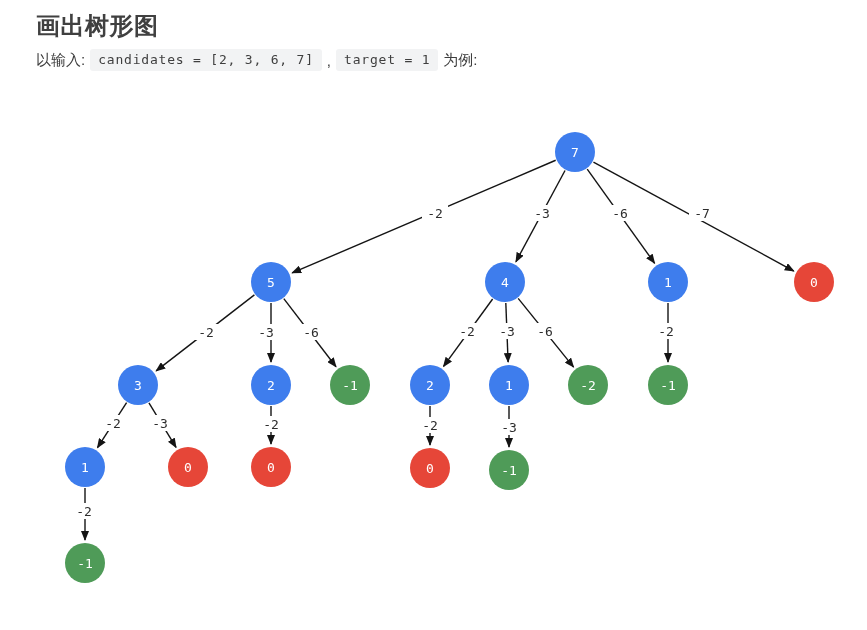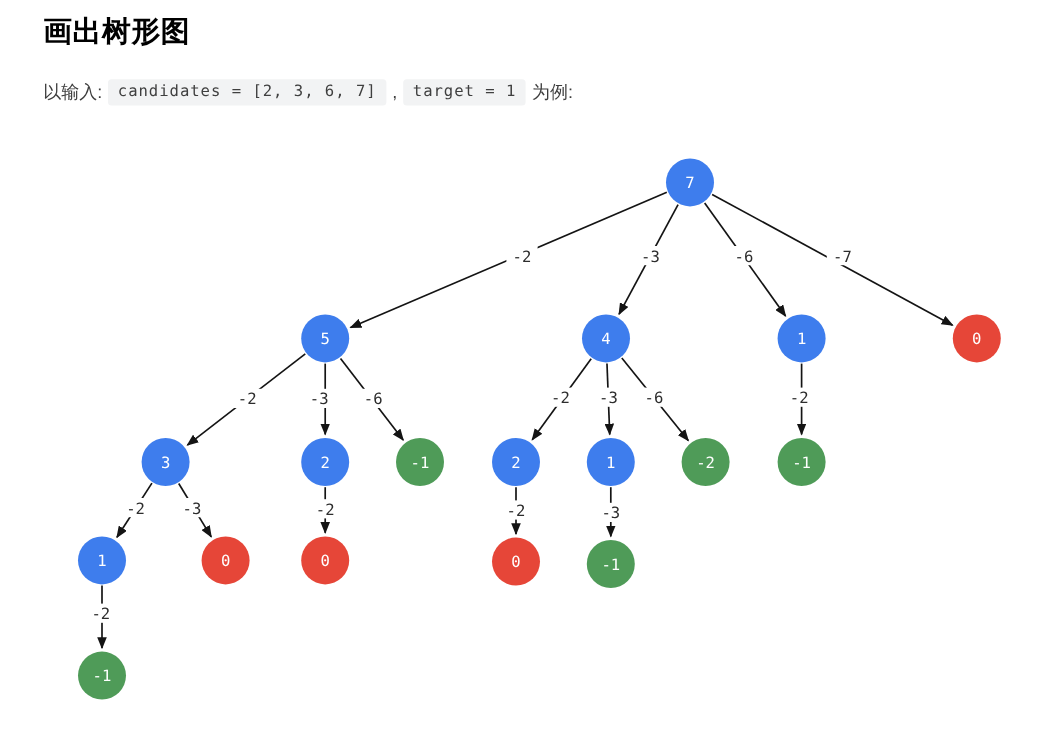--- a/index.html
+++ b/index.html
@@ -10,26 +10,26 @@
     position: relative;
     overflow: hidden;
     color: #222;
   }
   .page { position: absolute; inset: 0; background: #fff; }
   .title {
     position: absolute;
     left: 36px; top: 10px;
     font-size: 24px;
     font-weight: 700;
-    color: #000000;
+    color: #404040;
     letter-spacing: 0.5px;
   }
   .intro {
     position: absolute;
-    left: 36px; top: 64px;
+    left: 36px; top: 47px;
     height: 26px;
     display: flex;
     align-items: center;
     font-size: 15px;
     color: #3d3d3d;
     white-space: nowrap;
   }
   .intro .chip {
     display: inline-block;
     margin: 0 5px;

